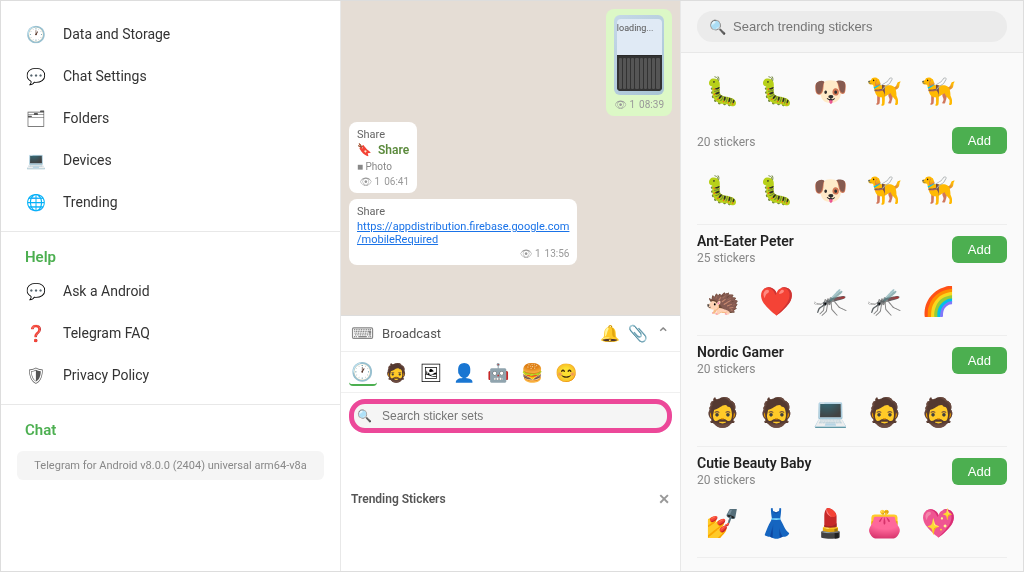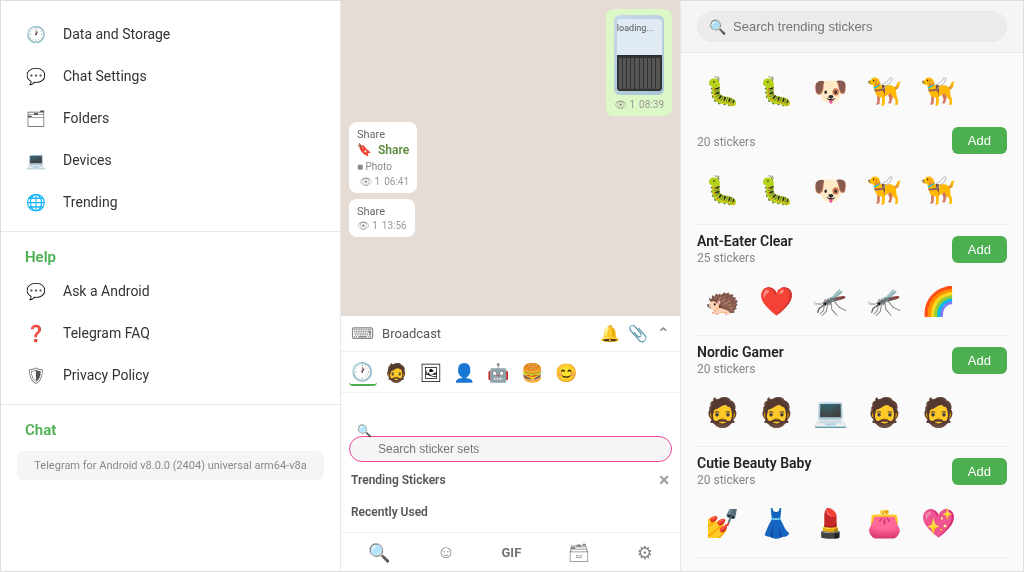--- a/index.html
+++ b/index.html
@@ -189,46 +189,46 @@
     }
     .sticker-tab-item.active {
       border-bottom: 2px solid #4CAF50;
     }
     .sticker-search {
       padding: 6px 8px;
     }
     .sticker-search input {
       width: 100%;
       padding: 5px 10px 5px 28px;
-      border: 1px solid #ec4899;
+      border: 5px solid #ec4899;
       border-radius: 16px;
       font-size: 12px;
       background: #f5f5f5;
       outline: none;
-      margin-top: 37px;
     }
     .sticker-search-wrap {
       position: relative;
     }
     .sticker-search-wrap .search-icon-inner {
       position: absolute;
       left: 8px;
       top: 50%;
       transform: translateY(-50%);
       font-size: 12px;
       color: #999;
     }
     .sticker-section-title {
       padding: 4px 10px;
       font-size: 12px;
       color: #555;
       font-weight: 600;
       display: flex;
       justify-content: space-between;
       align-items: center;
+      margin-top: 48px;
     }
     .sticker-section-title .close-x {
       font-size: 14px;
       color: #999;
       cursor: pointer;
     }
     .sticker-grid {
       display: flex;
       padding: 4px 8px;
       gap: 4px;
@@ -437,20 +437,21 @@
           <span>Share</span>
       </div>
       <div style="font-size:10px;color:#888;margin-bottom:4px;">■ Photo</div>
       <div class="message-time">
         <span style="margin-right:4px;">👁 1</span>06:41
       </div>
     </div>
 
     <div class="message-bubble">
       <div class="share-label">Share</div>
+      <div class="link-text">https://appdistribution.firebase.google.com<br>/mobileRequired</div>
       <div class="message-time">
         <span style="margin-right:4px;">👁 1</span>13:56
       </div>
     </div>
   </div>
 
   <div class="broadcast-bar">
     <span class="icon-btn">⌨</span>
     <span class="broadcast-text">Broadcast</span>
     <span class="icon-btn">🔔</span>
@@ -538,21 +539,21 @@
       <div class="pack-row-stickers">
         <div class="pack-row-thumb">🐛</div>
         <div class="pack-row-thumb">🐛</div>
         <div class="pack-row-thumb">🐶</div>
         <div class="pack-row-thumb">🦮</div>
         <div class="pack-row-thumb">🦮</div>
       </div>
       <div class="pack-divider"></div>
       <div class="pack-item">
       <div class="pack-info">
-        <div class="pack-name">Ant-Eater Clear</div>
+        <div class="pack-name">Ant-Eater Peter</div>
         <div class="pack-count">25 stickers</div>
       </div>
       <button class="add-btn">Add</button>
     </div>
       <div class="pack-row-stickers">
         <div class="pack-row-thumb">🦔</div>
         <div class="pack-row-thumb">❤️</div>
         <div class="pack-row-thumb">🦟</div>
         <div class="pack-row-thumb">🦟</div>
         <div class="pack-row-thumb">🌈</div>

